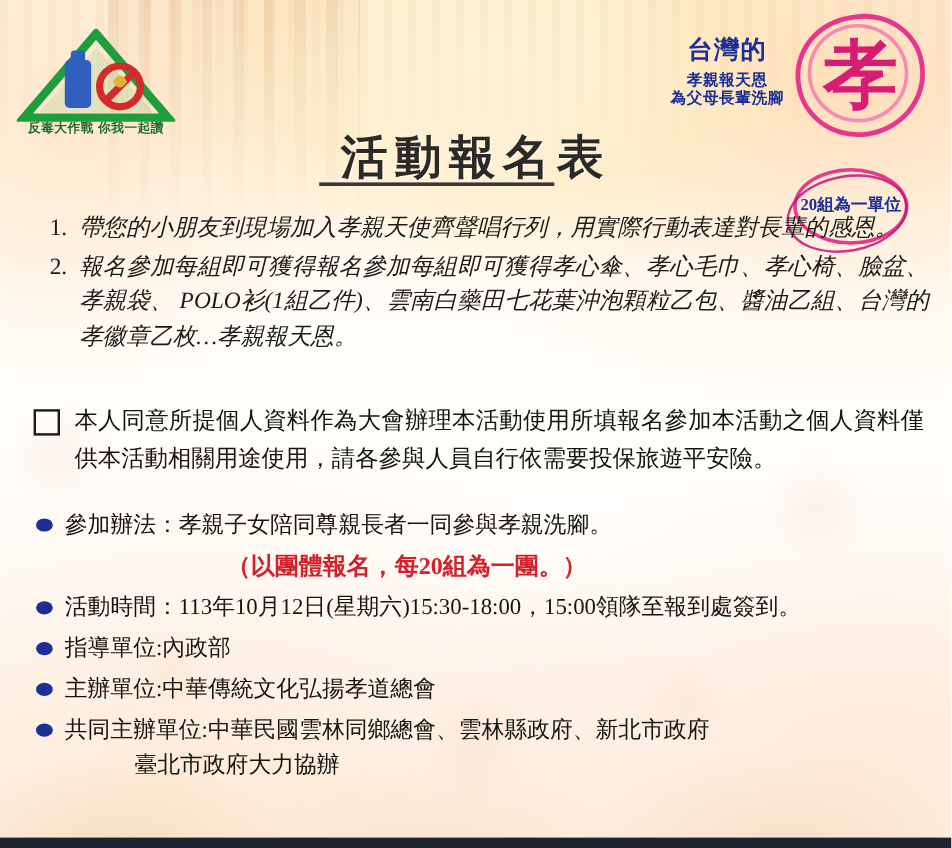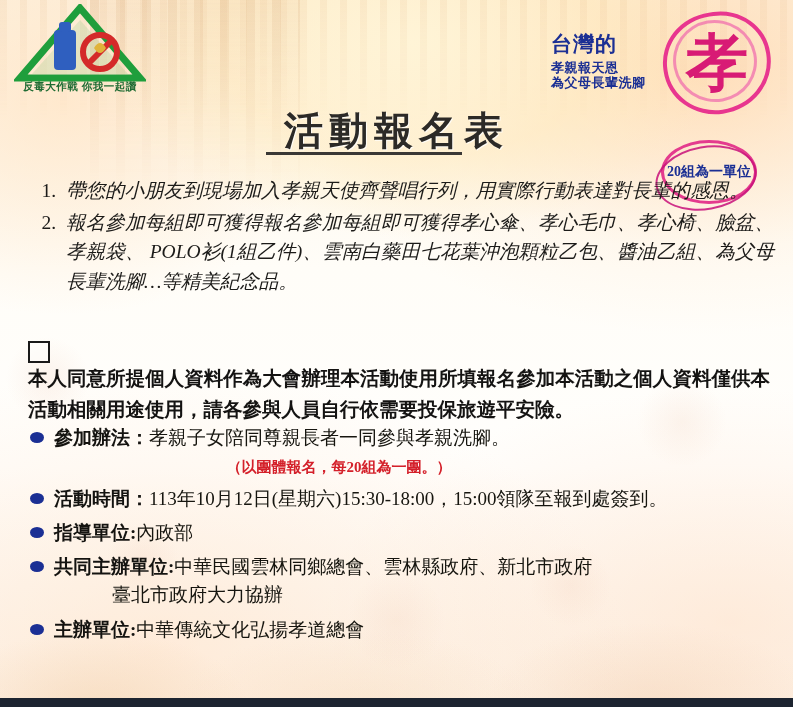--- a/index.html
+++ b/index.html
@@ -67,21 +67,21 @@
   .bottom-strip {
     position: absolute;
     left: 0; bottom: 0; width: 793px; height: 9px;
     background: #1d2430;
   }
 
   
   .logo {
     position: absolute;
     left: 14px;
-    top: 4px;
+    top: 24px;
     width: 132px;
     height: 94px;
   }
   .logo svg { display: block; }
   .logo-caption {
     position: absolute;
     left: 0; top: 76px;
     width: 132px;
     text-align: center;
     font-size: 10.5px;
@@ -97,24 +97,25 @@
     right: 18px;
     top: 8px;
     width: 230px;
     height: 110px;
   }
   .brand-left-text {
     position: absolute;
     left: 6px;
     top: 24px;
     width: 110px;
-    text-align: left;
+    text-align: center;
     color: #1b2f94;
     font-weight: bold;
     line-height: 1.18;
+    font-family: Liberation Mono, monospace;
   }
   .brand-line1 { font-size: 21px; letter-spacing: 1px; color:#1b2f94; }
   .brand-line2 { font-size: 13px; margin-top: 3px; letter-spacing: 0.5px; }
   .brand-line3 { font-size: 13px; letter-spacing: 0.5px; }
   .brand-xiao {
     position: absolute;
     right: 4px;
     top: 4px;
     width: 108px;
     height: 102px;
@@ -231,24 +232,23 @@
 
   
   .consent {
     position: absolute;
     left: 28px;
     top: 336px;
     width: 742px;
     display: flex;
     align-items: flex-start;
     font-size: 19.5px;
-    font-weight: bold;
+    font-weight: normal;
     color: #141312;
     line-height: 1.6;
-    flex-direction: column;
   }
   .checkbox {
     width: 18px;
     height: 18px;
     border: 2px solid #1a1a1a;
     flex: 0 0 18px;
     margin-top: 5px;
     margin-right: 12px;
     background: rgba(255,255,255,0.4);
   }
@@ -272,31 +272,31 @@
   .dot {
     flex: 0 0 14px;
     width: 11px;
     height: 11px;
     border-radius: 50%;
     background: #1b2f94;
     margin-top: 8px;
     margin-right: 10px;
   }
   .brow .label {
-    font-weight: bold;
+    font-weight: normal;
     color: #141310;
     white-space: nowrap;
   }
   .brow .body { flex: 1 1 auto; }
   .note-red {
     margin: 2px 0 8px 0;
     text-align: center;
     color: #d4202a;
     font-weight: bold;
-    font-size: 15px;
+    font-size: 20px;
     padding-right: 130px;
   }
   .indent-line {
     padding-left: 58px;
   }
 </style>
 </head>
 <body>
 
 <div class="page">
@@ -344,21 +344,21 @@
   <div class="doc-title">活動報名表</div>
   <div class="title-underline"></div>
 
   <div class="numlist">
     <div class="li">
       <div class="num">1.</div>
       <div class="txt">帶您的小朋友到現場加入孝親天使齊聲唱行列，用實際行動表達對長輩的感恩。</div>
     </div>
     <div class="li">
       <div class="num">2.</div>
-      <div class="txt">報名參加每組即可獲得報名參加每組即可獲得孝心傘、孝心毛巾、孝心椅、臉盆、孝親袋、 POLO衫(1組乙件)、雲南白藥田七花葉沖泡顆粒乙包、醬油乙組、為父母長輩洗腳…等精美紀念品。</div>
+      <div class="txt">報名參加每組即可獲得報名參加每組即可獲得孝心傘、孝心毛巾、孝心椅、臉盆、孝親袋、 POLO衫(1組乙件)、雲南白藥田七花葉沖泡顆粒乙包、醬油乙組、台灣的孝徽章乙枚…孝親報天恩。</div>
     </div>
   </div>
 
   <div class="consent">
     <div class="checkbox"></div>
     <div class="ctext">本人同意所提個人資料作為大會辦理本活動使用所填報名參加本活動之個人資料僅供本活動相關用途使用，請各參與人員自行依需要投保旅遊平安險。</div>
   </div>
 
   <div class="bullets">
 
@@ -376,34 +376,34 @@
       <div class="body">
         <span class="label">活動時間：</span><span>113年10月12日(星期六)15:30-18:00，15:00領隊至報到處簽到。</span>
       </div>
     </div>
 
 
     <div class="brow">
       <div class="dot"></div>
       <div class="body">
         <span class="label">指導單位:</span><span>內政部</span>
+      </div>
+    </div>
+
+    <div class="brow">
+      <div class="dot"></div>
+      <div class="body">
+        <span class="label">主辦單位:</span><span>中華傳統文化弘揚孝道總會</span>
       </div>
     </div>
 
     <div class="brow">
       <div class="dot"></div>
       <div class="body">
         <span class="label">共同主辦單位:</span><span>中華民國雲林同鄉總會、雲林縣政府、新北市政府</span>
         <div class="indent-line">臺北市政府大力協辦</div>
       </div>
     </div>
 
-    <div class="brow">
-      <div class="dot"></div>
-      <div class="body">
-        <span class="label">主辦單位:</span><span>中華傳統文化弘揚孝道總會</span>
-      </div>
-    </div>
-
   </div>
 
   <div class="bottom-strip"></div>
 </div>
 
 </body></html>

